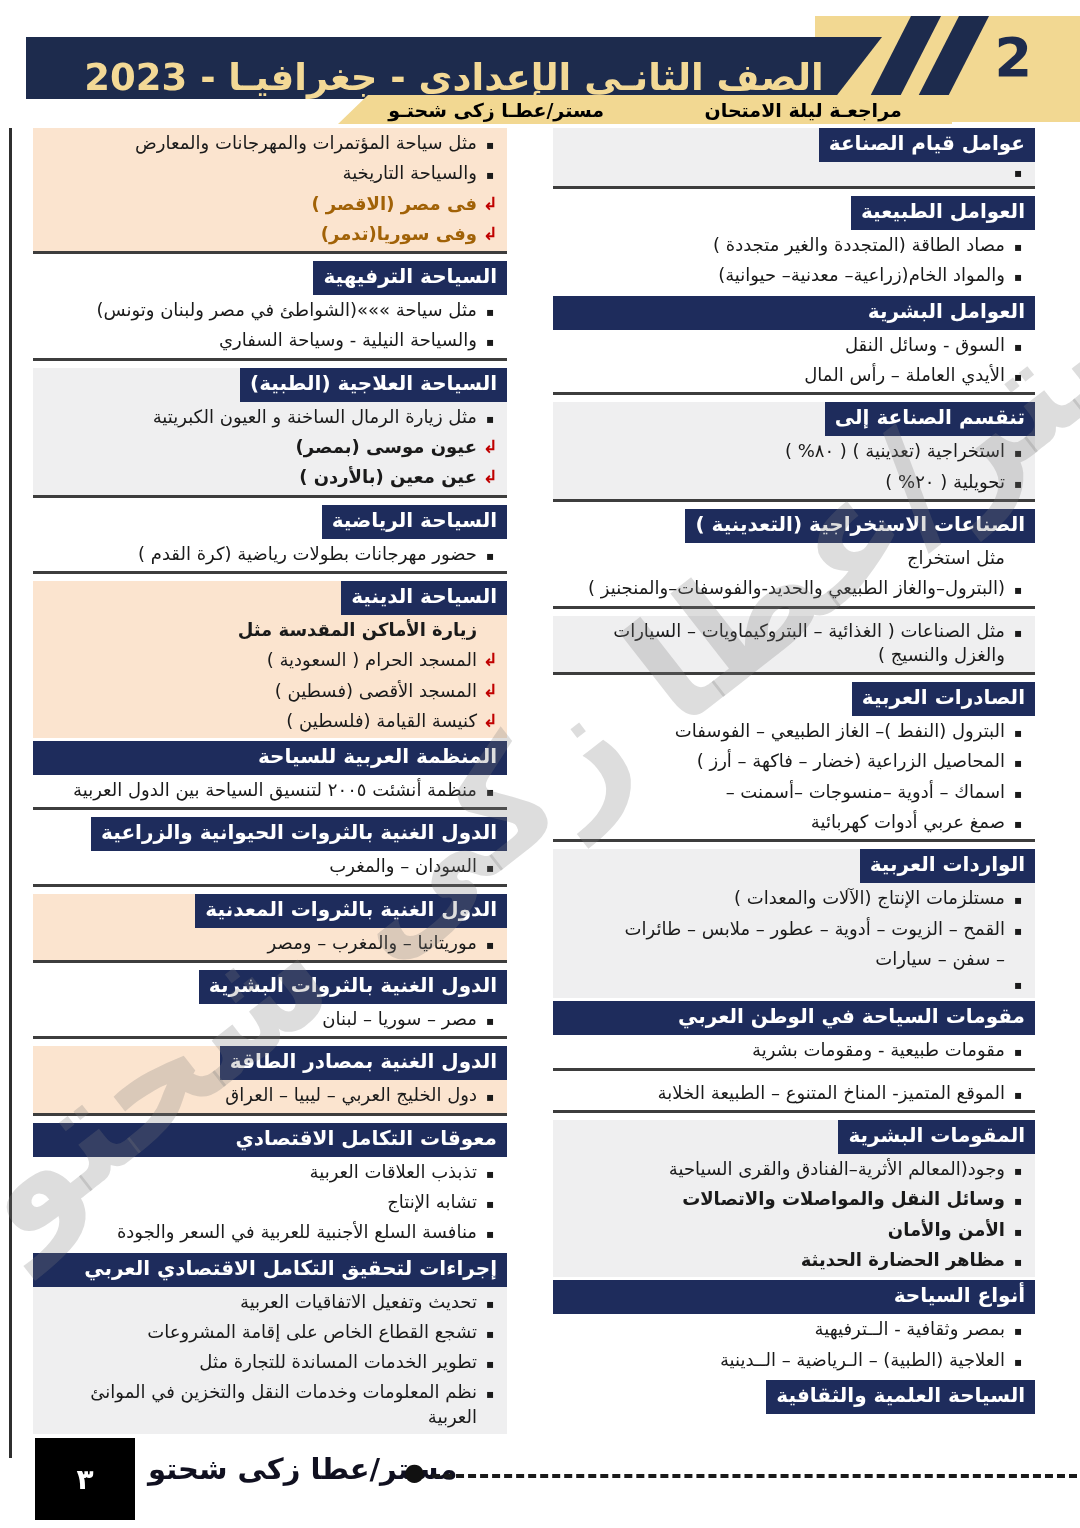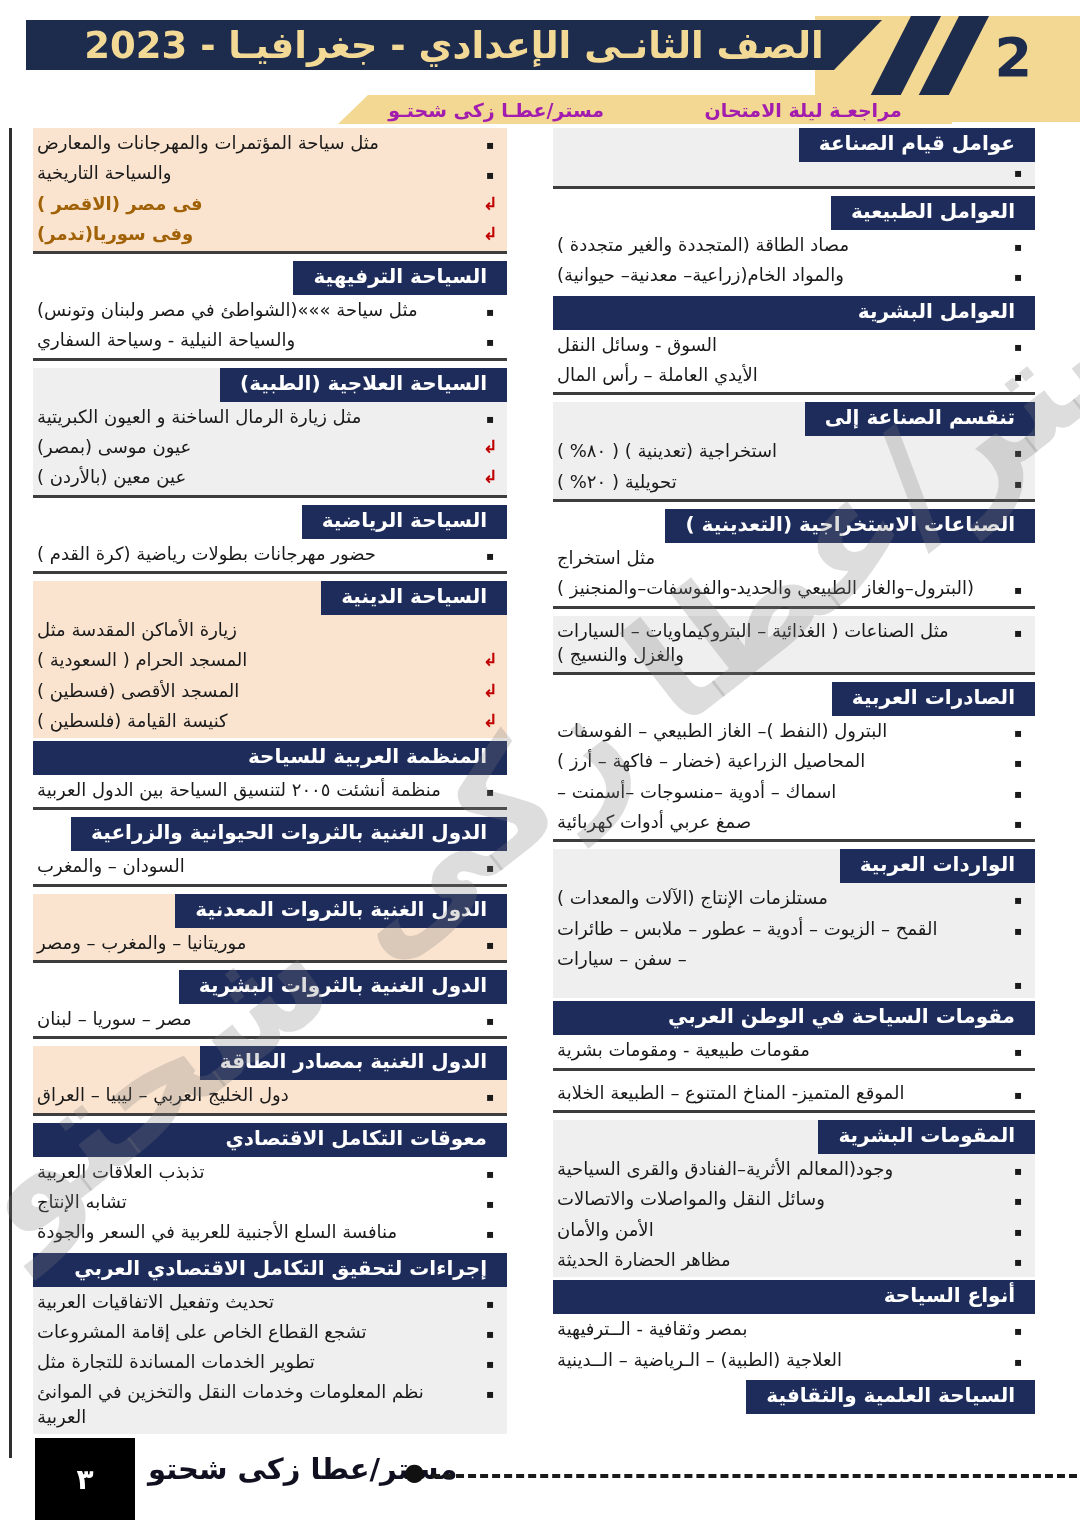--- a/index.html
+++ b/index.html
@@ -4,62 +4,62 @@
 <style>
   html,body{margin:0;padding:0;}
   body{
     width:1080px;height:1528px;position:relative;background:#ffffff;
     font-family:"DejaVu Sans", sans-serif;overflow:hidden;color:#1a1a1a;
   }
   
   .hdr{position:absolute;top:0;left:0;width:1080px;height:126px;background:#fff;}
   .hdr-yellow{position:absolute;right:0;top:16px;width:265px;height:106px;background:#f2d892;}
   .hdr-banner{
-    position:absolute;left:26px;top:20px;width:856px;height:50px;background:#1d2b4d;
+    position:absolute;left:26px;top:37px;width:856px;height:62px;background:#1d2b4d;
     clip-path:polygon(0 0,100% 0,calc(100% - 48px) 100%,0 100%);
-    display:flex;align-items:center;justify-content:center;
+    display:flex;align-items:flex-end;justify-content:center;
   }
   .hdr-banner span{color:#f3d996;font-size:37px;font-weight:bold;letter-spacing:1px;}
   .slash{position:absolute;top:16px;height:106px;width:30px;background:#1d2b4d;transform:skewX(-27deg);}
   .slash.s1{left:884px;}
   .slash.s2{left:932px;}
   .hdr-num{position:absolute;right:48px;top:26px;font-size:54px;font-weight:bold;color:#1d2b4d;}
   .hdr-strip{
     position:absolute;left:338px;top:95px;width:614px;height:29px;background:#f2d892;
     clip-path:polygon(30px 0,100% 0,100% 100%,0 100%);
     display:flex;flex-direction:row;align-items:center;justify-content:space-around;direction:rtl;
   }
-  .hdr-strip span{color:#a21caf;font-size:19px;font-weight:bold;}
+  .hdr-strip span{color:#000000;font-size:19px;font-weight:bold;}
   
   .vline{position:absolute;left:9px;top:128px;width:3px;height:1330px;background:#2f2f2f;}
   
   .watermark{
     position:absolute;top:640px;left:-180px;width:1560px;z-index:6;pointer-events:none;
     transform:rotate(-38deg);font-size:150px;font-weight:bold;white-space:nowrap;
     color:rgba(125,125,125,0.26);text-align:center;
   }
   
   .col{position:absolute;top:128px;display:flex;flex-direction:column;direction:rtl;z-index:2;}
   #col-right{right:45px;width:482px;}
   #col-left{left:33px;width:474px;}
   .section{margin-bottom:3px;padding-bottom:2px;}
   .section.sep{border-bottom:3px solid #3d3d3d;margin-bottom:7px;}
   .section.bg-gray{background:#efeff0;}
   .section.bg-peach{background:#fbe4cf;}
   .section{display:flex;flex-direction:column;}
   .sec-header{
     background:#1e2c5c;color:#fff;font-size:20px;font-weight:bold;
-    padding:3px 20px 6px;align-self:flex-start;max-width:100%;line-height:1.25;
+    padding:3px 10px 6px;align-self:flex-start;max-width:100%;line-height:1.25;
   }
   .sec-header.full{align-self:stretch;}
   .item{display:flex;align-items:baseline;font-size:18px;line-height:1.35;padding:3px 4px;}
   .item .marker{flex:none;width:26px;text-align:center;font-size:12px;}
   .item .marker.m-arrow{font-size:18px;color:#c00000;font-weight:bold;}
-  .item .txt{flex:1;text-align:left;}
-  .item.bold .txt{font-weight:normal;}
+  .item .txt{flex:1;text-align:right;}
+  .item.bold .txt{font-weight:bold;}
   .item.red .txt{font-weight:bold;color:#a16207;}
   .item.red .marker{color:#c00000;}
   
   .page-box{
     position:absolute;left:35px;top:1438px;width:100px;height:82px;background:#000;
     color:#fff;font-size:28px;font-weight:bold;display:flex;align-items:center;justify-content:center;z-index:3;
   }
   .footer-name{position:absolute;left:148px;top:1452px;font-size:29px;font-weight:bold;color:#101020;z-index:3;}
   .footer-dot{position:absolute;left:404px;top:1458px;font-size:24px;color:#111;z-index:3;}
   .footer-dash{position:absolute;left:432px;top:1474px;width:645px;border-top:4px dashed #1a1a1a;z-index:3;}

